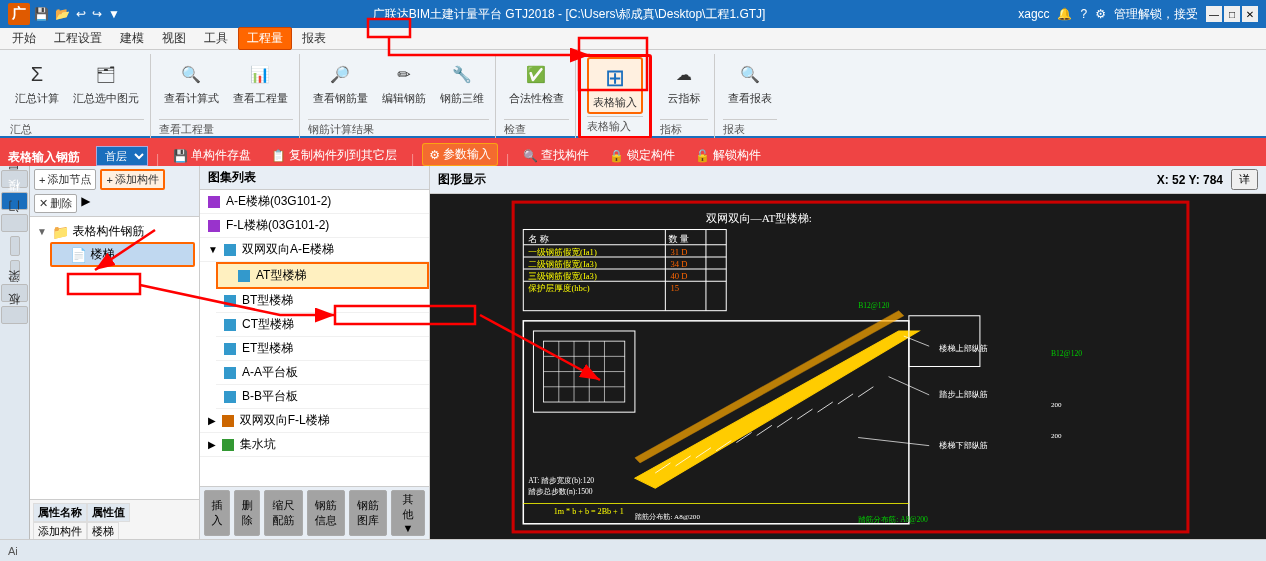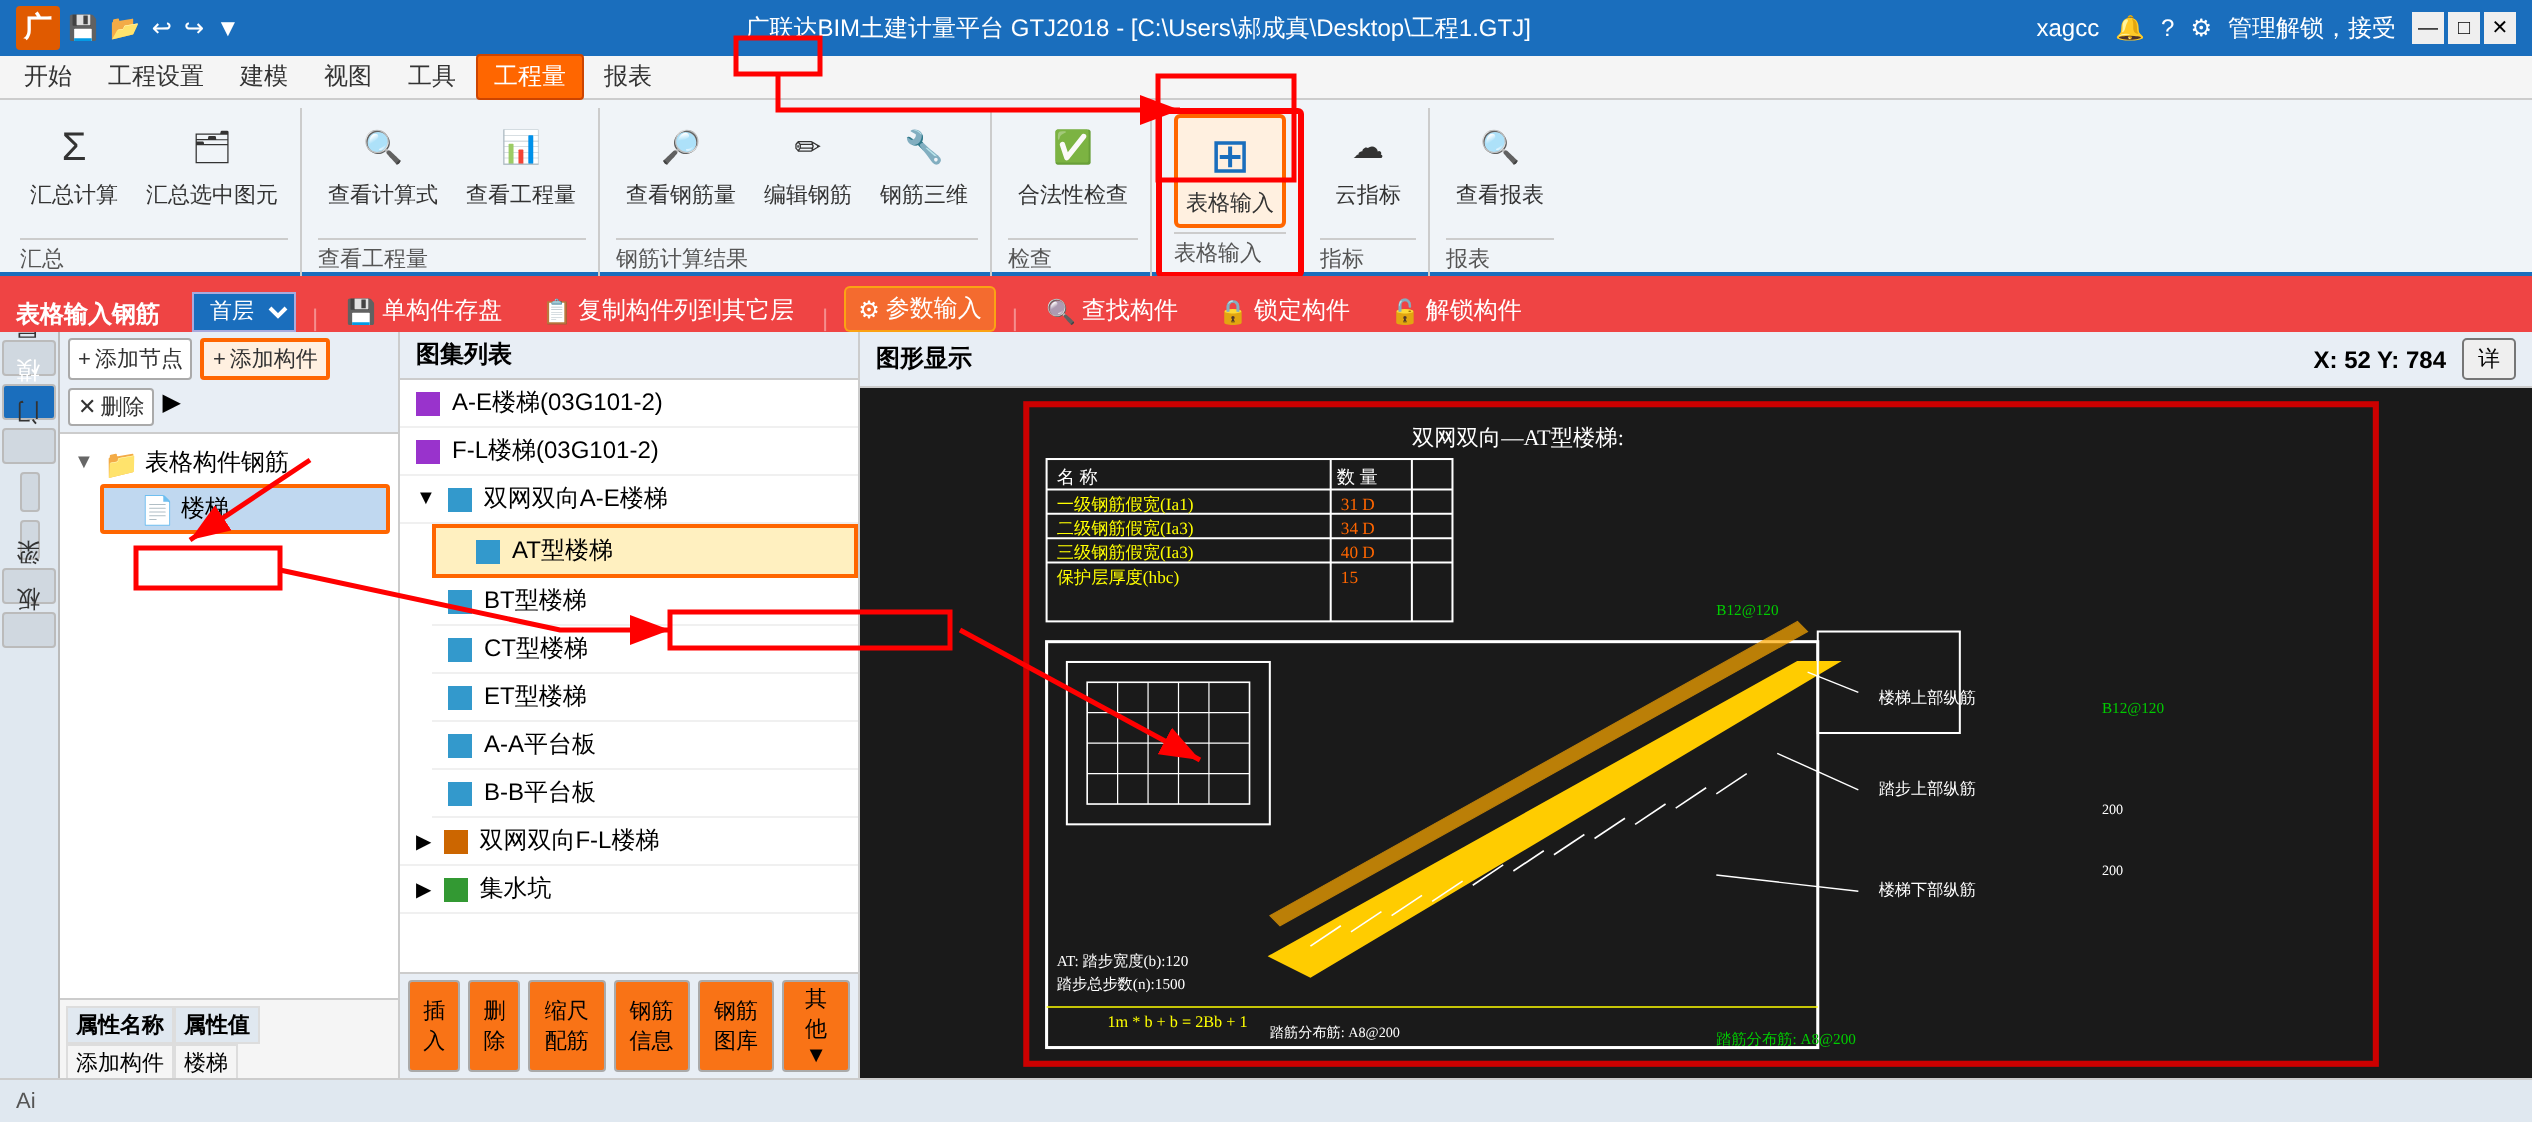--- a/index.html
+++ b/index.html
@@ -225,21 +225,21 @@
       background: #e8eef5;
       padding: 3px 4px;
       display: flex;
       gap: 4px;
       border-top: 1px solid #ccc;
       font-size: 11px;
     }
     .list-bottom-btn {
       cursor: pointer; padding: 1px 6px;
       border: 1px solid #aaa; border-radius: 2px;
-      background: #f97316; font-size: 11px;
+      background: #a3a3a3; font-size: 11px;
     }
 
     
     .drawing-panel {
       flex: 1;
       background: #1a1a1a;
       display: flex;
       flex-direction: column;
     }
     .drawing-header {

